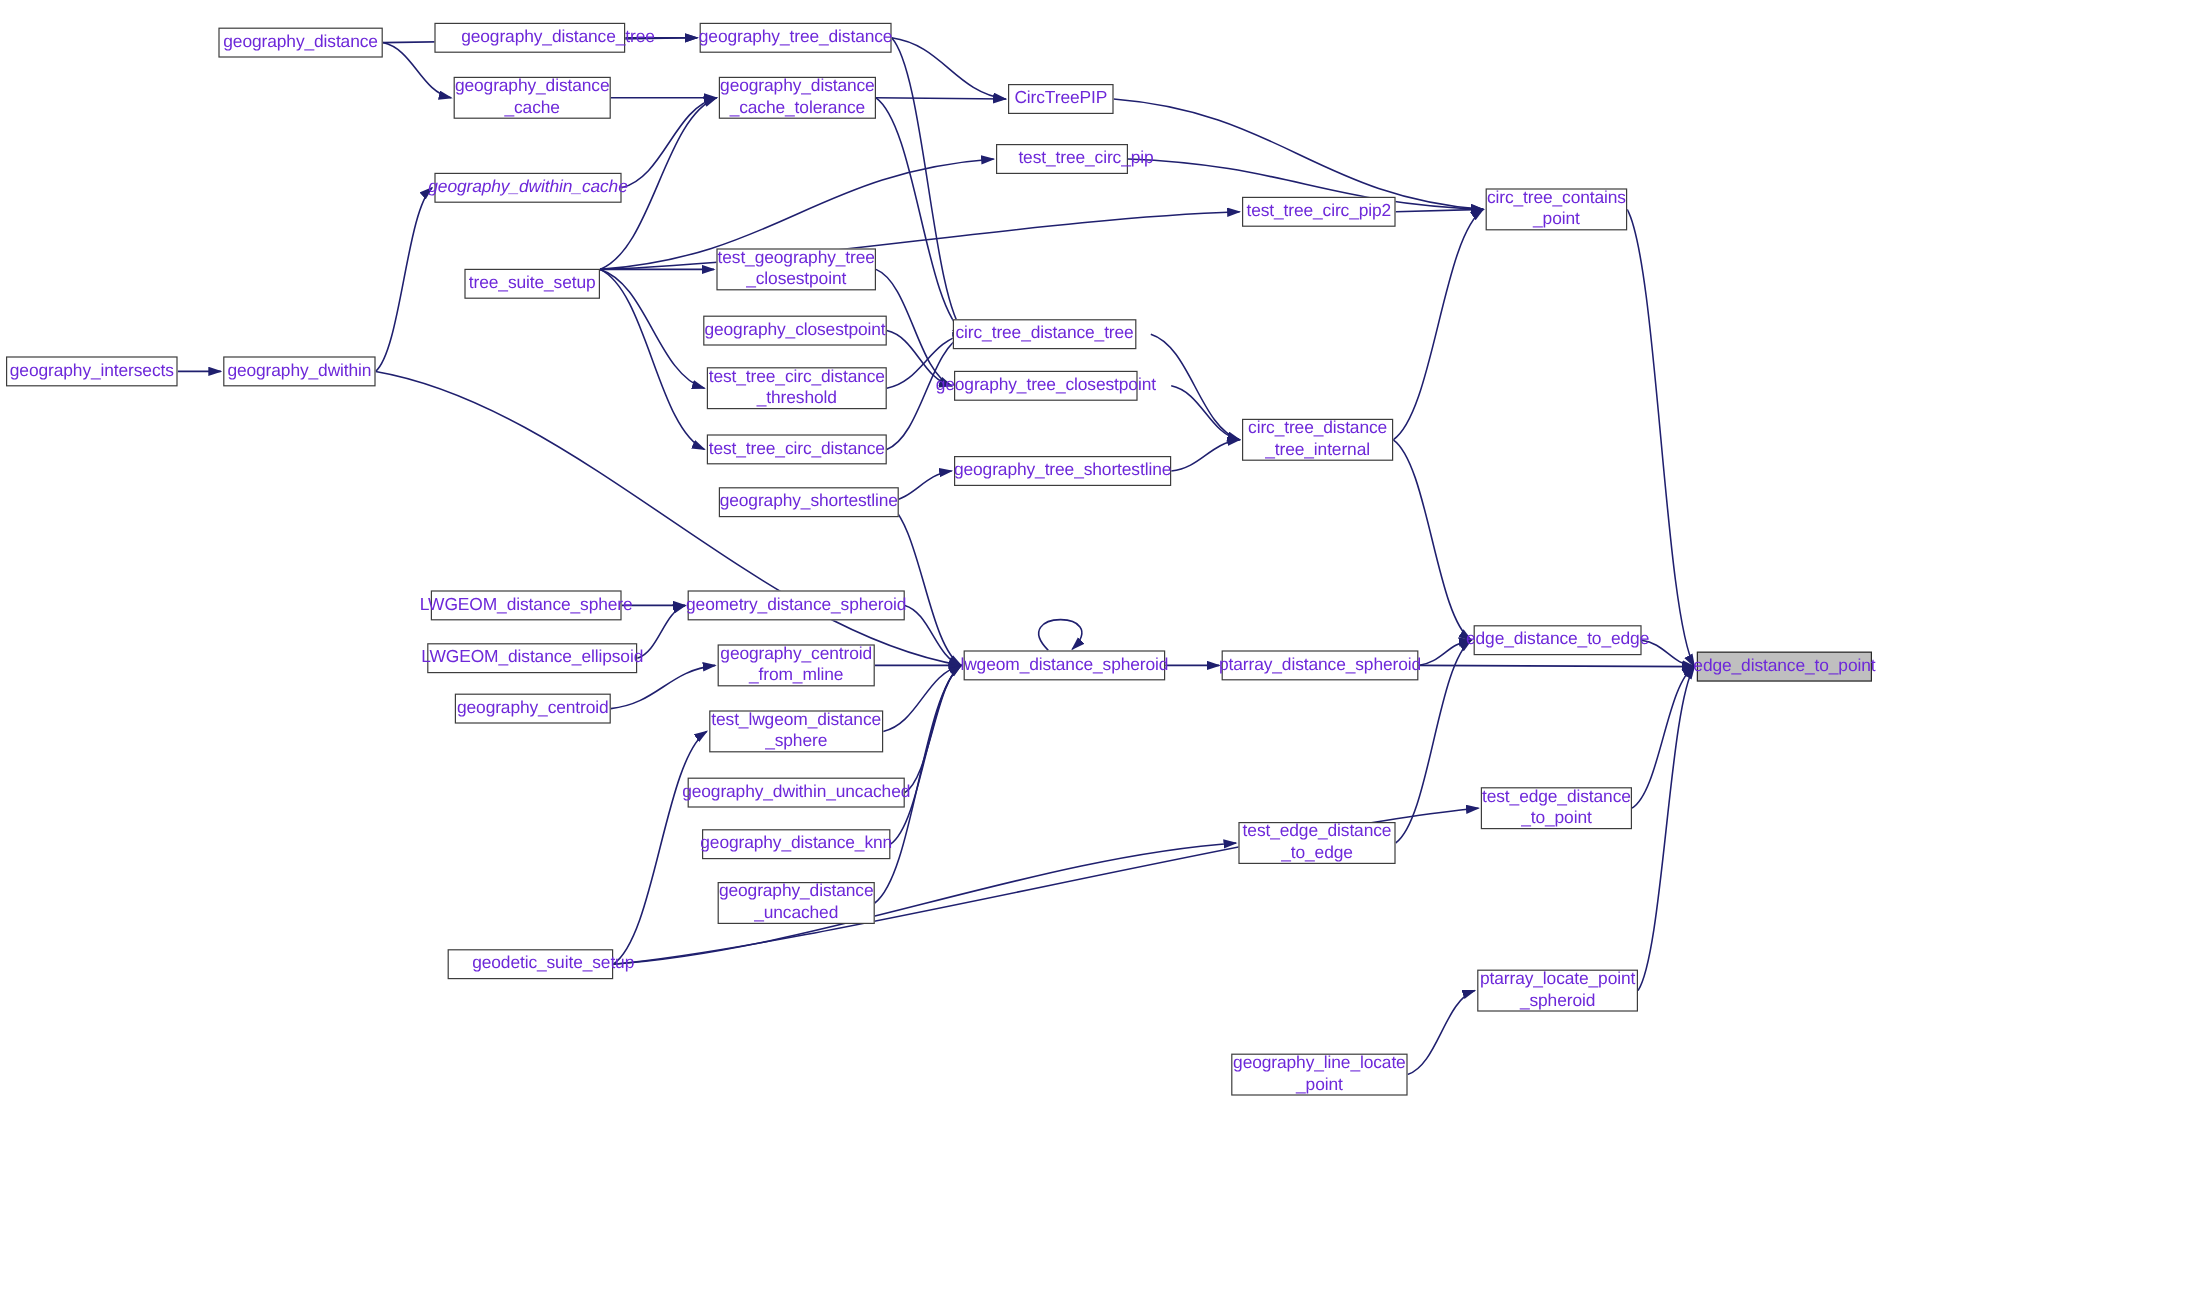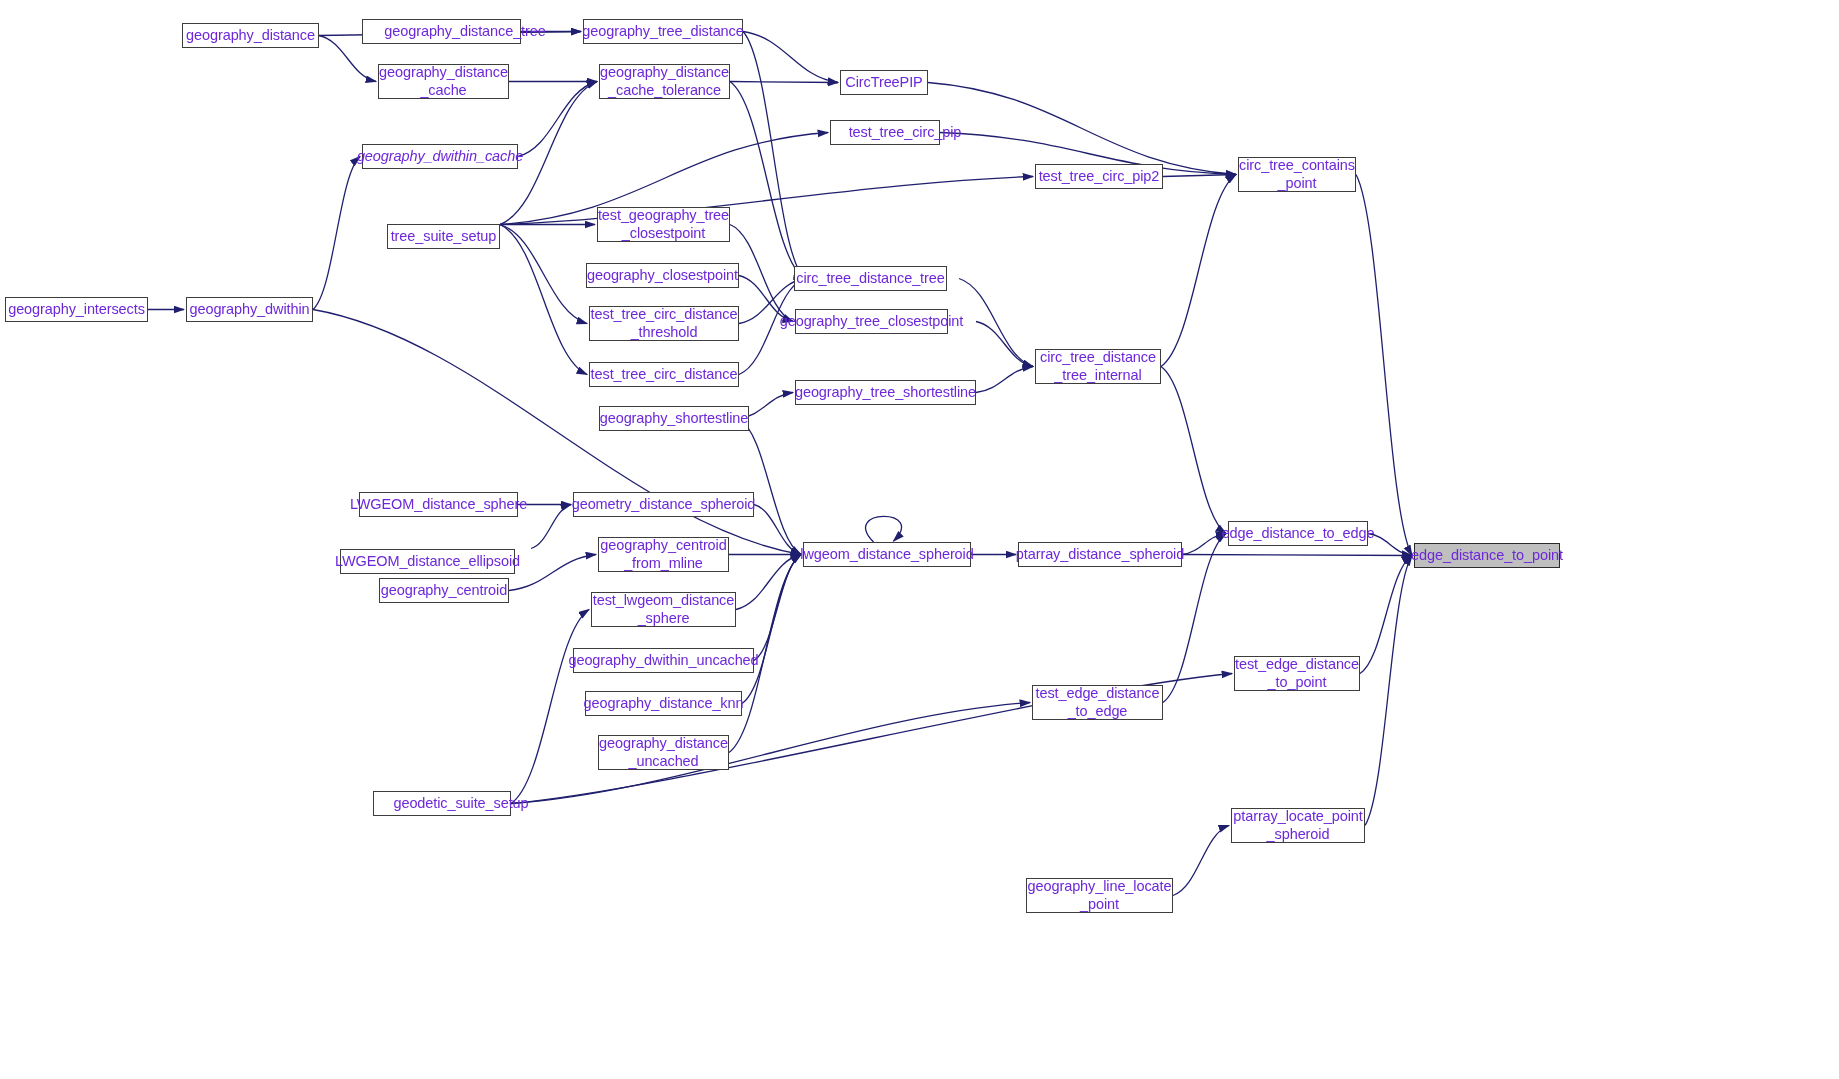--- a/index.html
+++ b/index.html
@@ -136,21 +136,21 @@
       <div class="node" style="left: 589px; top: 306px; width: 150px; height: 35px;">test_tree_circ_distance
 _threshold</div>
       <div class="node" style="left: 795px; top: 309px; width: 153px; height: 25px;">geography_tree_closestpoint</div>
       <div class="node" style="left: 1035px; top: 349px; width: 126px; height: 35px;">circ_tree_distance
 _tree_internal</div>
       <div class="node" style="left: 589px; top: 362px; width: 150px; height: 25px;">test_tree_circ_distance</div>
       <div class="node" style="left: 795px; top: 380px; width: 181px; height: 25px;">geography_tree_shortestline</div>
       <div class="node" style="left: 589px; top: 406px; width: 150px; height: 25px; margin-left: 10px;">geography_shortestline</div>
       <div class="node" style="left: 359px; top: 492px; width: 159px; height: 25px;">LWGEOM_distance_sphere</div>
       <div class="node" style="left: 573px; top: 492px; width: 181px; height: 25px;">geometry_distance_spheroid</div>
-      <div class="node" style="left: 340px; top: 536px; width: 175px; height: 25px; margin-top: 13px;">LWGEOM_distance_ellipsoid</div>
+      <div class="node" style="left: 356px; top: 536px; width: 175px; height: 25px;">LWGEOM_distance_ellipsoid</div>
       <div class="node" style="left: 598px; top: 537px; width: 131px; height: 35px;">geography_centroid
 _from_mline</div>
       <div class="node" style="left: 803px; top: 542px; width: 168px; height: 25px;">lwgeom_distance_spheroid</div>
       <div class="node" style="left: 1018px; top: 542px; width: 164px; height: 25px;">ptarray_distance_spheroid</div>
       <div class="node" style="left: 1228px; top: 521px; width: 140px; height: 25px;">edge_distance_to_edge</div>
       <div class="node highlight" style="left: 1414px; top: 543px; width: 146px; height: 25px;">edge_distance_to_point</div>
       <div class="node" style="left: 379px; top: 578px; width: 130px; height: 25px;">geography_centroid</div>
       <div class="node" style="left: 591px; top: 592px; width: 145px; height: 35px;">test_lwgeom_distance
 _sphere</div>
       <div class="node" style="left: 573px; top: 648px; width: 181px; height: 25px;">geography_dwithin_uncached</div>

